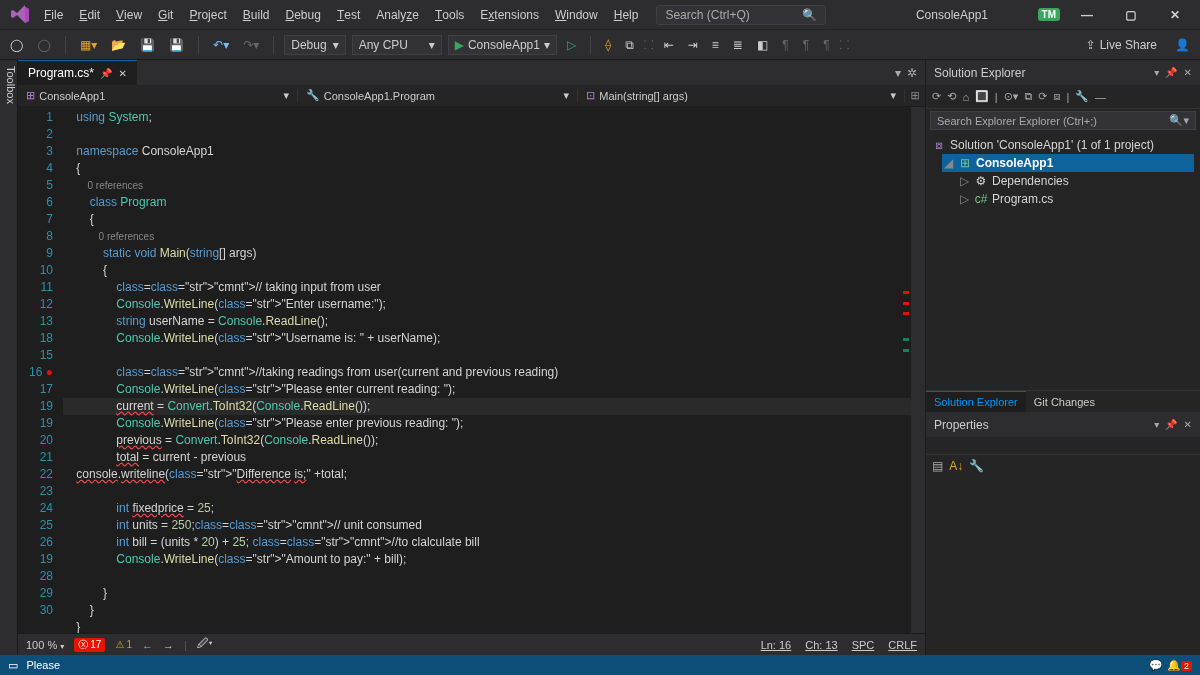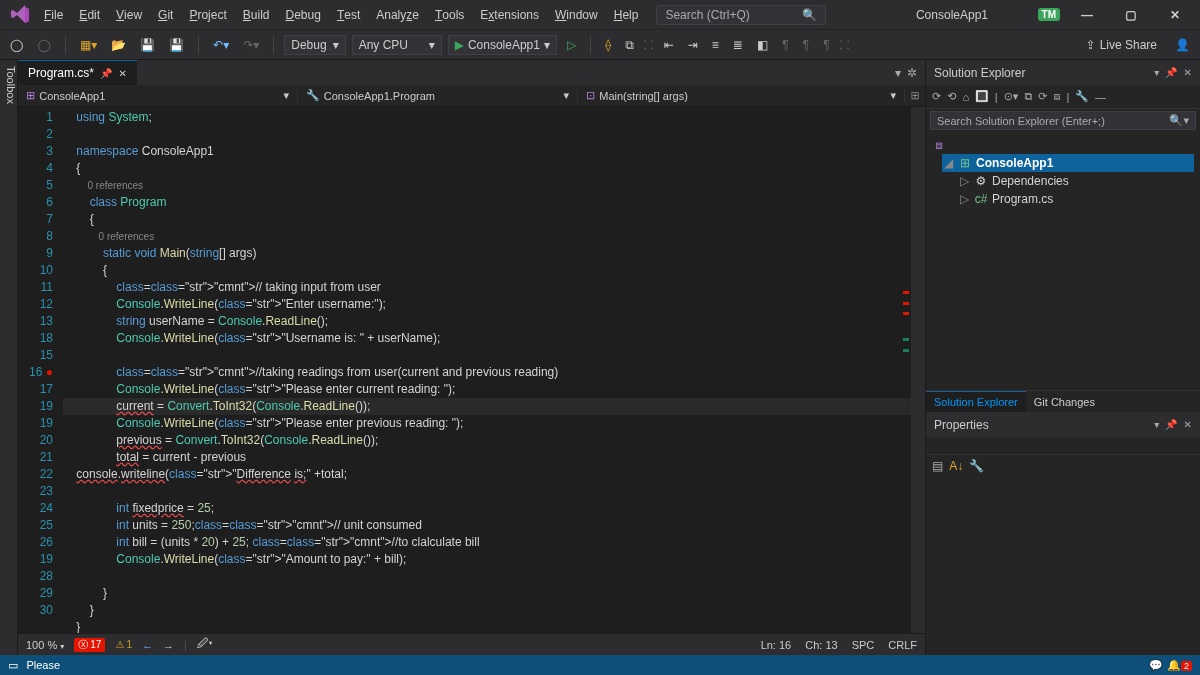--- a/index.html
+++ b/index.html
@@ -51,21 +51,21 @@
 .method { color: #dcdcaa; }
 .num { color: #b5cea8; }
 .codelens { color: #888; font-size: 10px; }
 .err-ul { text-decoration: underline wavy #f14c4c; }
 .code-scroll { width: 14px; background: #2d2d30; }
 
 
 .editor-bottom { height: 22px; background: #2d2d30; display: flex; align-items: center; padding: 0 8px; gap: 10px; font-size: 11px; color: #ccc; border-top: 1px solid #1b1b1c; }
 .err-badge { background: #e51400; color: #fff; border-radius: 2px; padding: 0 4px; display: inline-flex; align-items: center; gap: 2px; font-size: 10px; }
 .warn-badge { color: #c9a022; display: inline-flex; align-items: center; gap: 2px; font-size: 10px; }
-.editor-bottom .right { margin-left: auto; display: flex; gap: 14px; }
+.editor-bottom .right { margin-left: auto; display: flex; gap: 14px; text-decoration: underline; }
 
 
 .panel-title { height: 25px; background: #2d2d30; display: flex; align-items: center; padding: 0 8px; font-size: 12px; }
 .panel-title .icons { margin-left: auto; display: flex; gap: 6px; color: #aaa; font-size: 10px; }
 .panel-toolbar { height: 24px; display: flex; align-items: center; gap: 6px; padding: 0 6px; color: #aaa; font-size: 11px; border-bottom: 1px solid #333; }
 .panel-search { margin: 2px 4px; padding: 2px 6px; background: #333337; border: 1px solid #3f3f46; font-size: 11px; color: #aaa; display: flex; align-items: center; justify-content: space-between; }
 .tree { padding: 4px 6px; font-size: 12px; color: #d4d4d4; line-height: 18px; }
 .tree-row { display: flex; align-items: center; gap: 4px; }
 .tree-row .exp { color: #888; width: 10px; display: inline-block; }
 .tree-row.sel { background: #0e639c; color: #fff; padding: 0 2px; }
@@ -300,26 +300,27 @@
       <span>|</span>
       <span>⊙▾</span>
       <span>⧉</span>
       <span>⟳</span>
       <span>⧈</span>
       <span>|</span>
       <span>🔧</span>
       <span>—</span>
     </div>
     <div class="panel-search">
-      <span>Search Solution Explorer (Enter+;)</span>
+      <span>Search Explorer Explorer (Ctrl+;)</span>
         <span>🔍▾</span>
     </div>
     <div class="tree">
       <div class="tree-row">
           <span class="tree-icon" style="color:#b180d7">⧈</span>
+          <span>Solution 'ConsoleApp1' (1 of 1 project)</span>
         </div>
       <div class="tree-row sel" style="margin-left:10px">
           <span class="exp">◢</span>
           <span class="tree-icon" style="color:#6fc38a">⊞</span>
           <b>ConsoleApp1</b>
         </div>
       <div class="tree-row" style="margin-left:28px">
           <span class="exp">▷</span>
           <span class="tree-icon">⚙</span>
           <span>Dependencies</span>

